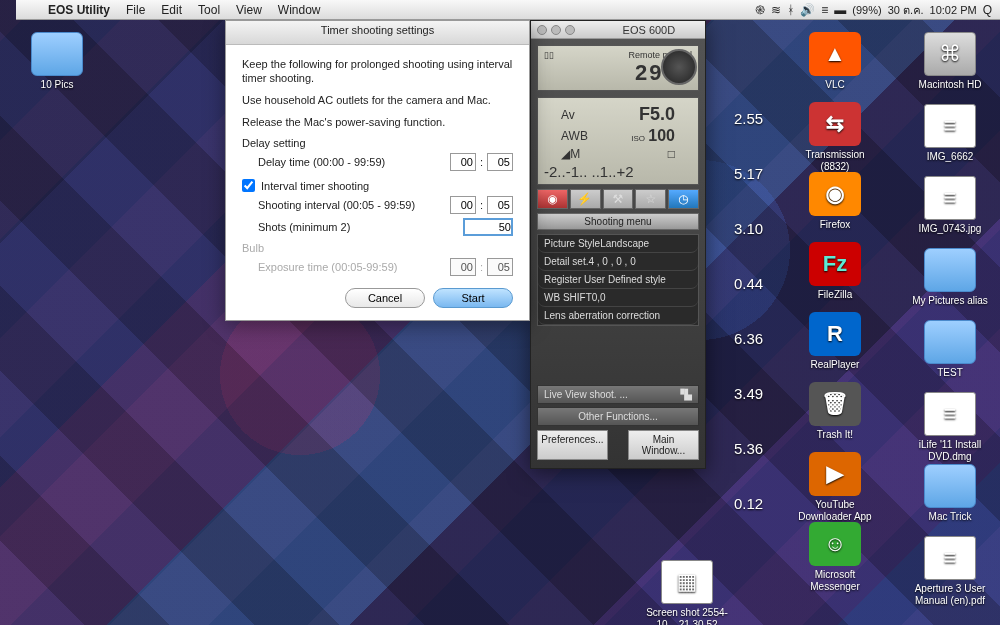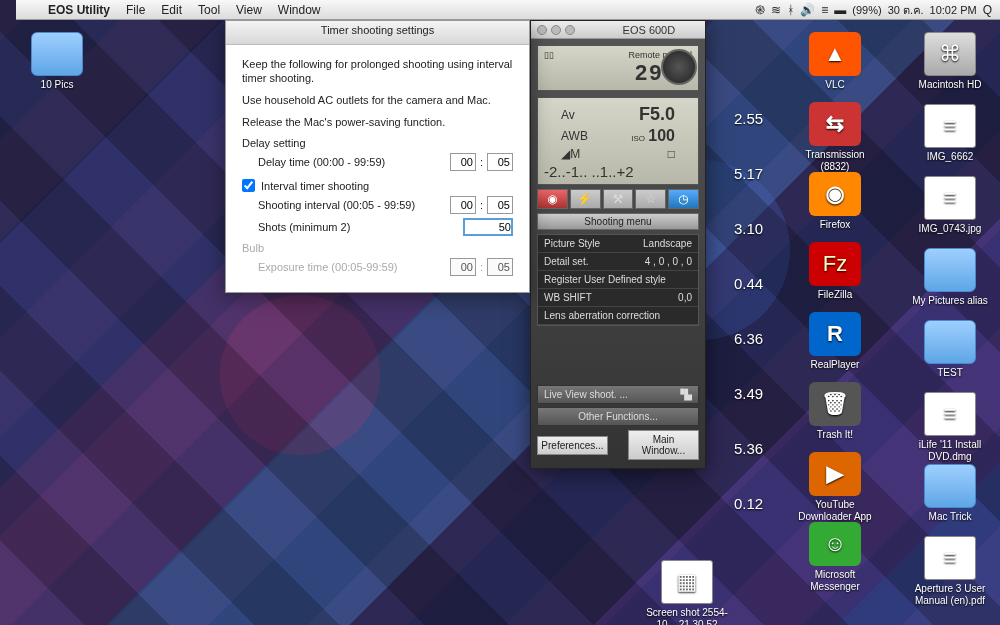--- a/index.html
+++ b/index.html
@@ -63,23 +63,23 @@
 .camera .lcd2 { margin:4px 6px; background:linear-gradient(#d5d5c8,#b8b8aa); border:1px solid #555; padding:4px 6px; font-family:"Courier New",monospace; color:#333; }
 .camera .lcd2 .row { display:flex; justify-content:space-between; align-items:center; font-size:12px; margin:2px 17px; }
 .camera .lcd2 .ev { font-size:15px; margin-top:0; }
 .camera .desktop-row { margin:4px 6px; background:#fff; border:1px solid #555; padding:2px 4px; color:#222; font-size:10px; display:flex; justify-content:space-between; }
 .camera .tab-row { margin:4px 6px; display:flex; gap:2px; }
 .camera .tab-row .tab { flex:1; height:20px; background:linear-gradient(#ccc,#aaa); border:1px solid #666; display:flex; align-items:center; justify-content:center; font-size:12px; }
 .camera .tab-row .tab.cam { background:linear-gradient(#e66,#a33); color:#fff; }
 .camera .tab-row .tab.active { background:linear-gradient(#5af,#27b); color:#fff; }
 .camera .menu-header { margin:4px 6px; background:linear-gradient(#ccc,#999); border:1px solid #666; text-align:center; padding:2px; color:#222; font-size:10px; }
 .camera .menu-list { margin:0 6px 6px; background:#2a2a2a; border:1px solid #555; }
-.camera .menu-list .mi { display:flex; justify-content:space-between; padding:3px 6px; font-size:10px; border-bottom:1px solid #444; }
+.camera .menu-list .mi { display:flex; padding:3px 6px; font-size:10px; border-bottom:1px solid #444;border-radius:7px; }
 .camera .panel-btn { margin:3px 6px; background:linear-gradient(#777,#555); border:1px solid #333; padding:3px 6px; text-align:center; font-size:10px; cursor:pointer; }
-.camera .btn-row { display:flex; gap:20px; margin:4px 6px 8px;align-items:center; }
+.camera .btn-row { display:flex; gap:20px; margin:4px 6px 8px; }
 .camera .btn-row .btn { flex:1; background:linear-gradient(#eee,#ccc); border:1px solid #888; padding:3px; text-align:center; font-size:10px; color:#222; cursor:pointer; }
 .camera .dial { position:absolute; right:8px; top:28px; width:36px; height:36px; border-radius:50%; background:radial-gradient(#555,#222); border:2px solid #666; }
 
 
 .edge-num { position:absolute; color:#fff; font-size:15px; text-shadow:0 1px 2px #000; }
 </style>
 </head>
 <body>
 
 <div class="wallpaper"></div>
@@ -119,21 +119,21 @@
       </div>
       <div class="d-icon" style="left: 790px; top: 82px;">
         <div class="box" style="background:#c33;color:#fff;font-weight:bold">⇆</div>
         <div class="label">Transmission (8832)</div>
       </div>
       <div class="d-icon" style="left: 790px; top: 152px;">
         <div class="box" style="background:#f80;color:#fff;font-weight:bold">◉</div>
         <div class="label">Firefox</div>
       </div>
       <div class="d-icon" style="left: 790px; top: 222px;">
-        <div class="box" style="background:#c00;color:#fef9c3;font-weight:normal">Fz</div>
+        <div class="box" style="background:#c00;color:#5eead4;font-weight:bold">Fz</div>
         <div class="label">FileZilla</div>
       </div>
       <div class="d-icon" style="left: 790px; top: 292px;">
         <div class="box" style="background:#06c;color:#fff;font-weight:bold">R</div>
         <div class="label">RealPlayer</div>
       </div>
       <div class="d-icon" style="left: 790px; top: 362px;">
         <div class="box" style="background:#555;color:#fff;font-weight:bold">🗑</div>
         <div class="label">Trash It!</div>
       </div>
@@ -230,20 +230,24 @@
     </div>
 
     <div class="section-label disabled">Bulb</div>
     <div class="row disabled">
       <span class="txt">Exposure time (00:05-99:59)</span>
       <input class="time-input" disabled="" value="00" style="">
       <span class="colon">:</span>
       <input class="time-input" disabled="" value="05" style="">
     </div>
 
+    <div class="buttons">
+      <button class="btn">Cancel</button>
+      <button class="btn primary">Start</button>
+    </div>
   </div>
 </div>
 
 <div class="camera">
   <div class="titlebar">
     <div class="traffic">
       <span></span>
       <span></span>
       <span></span>
     </div>

